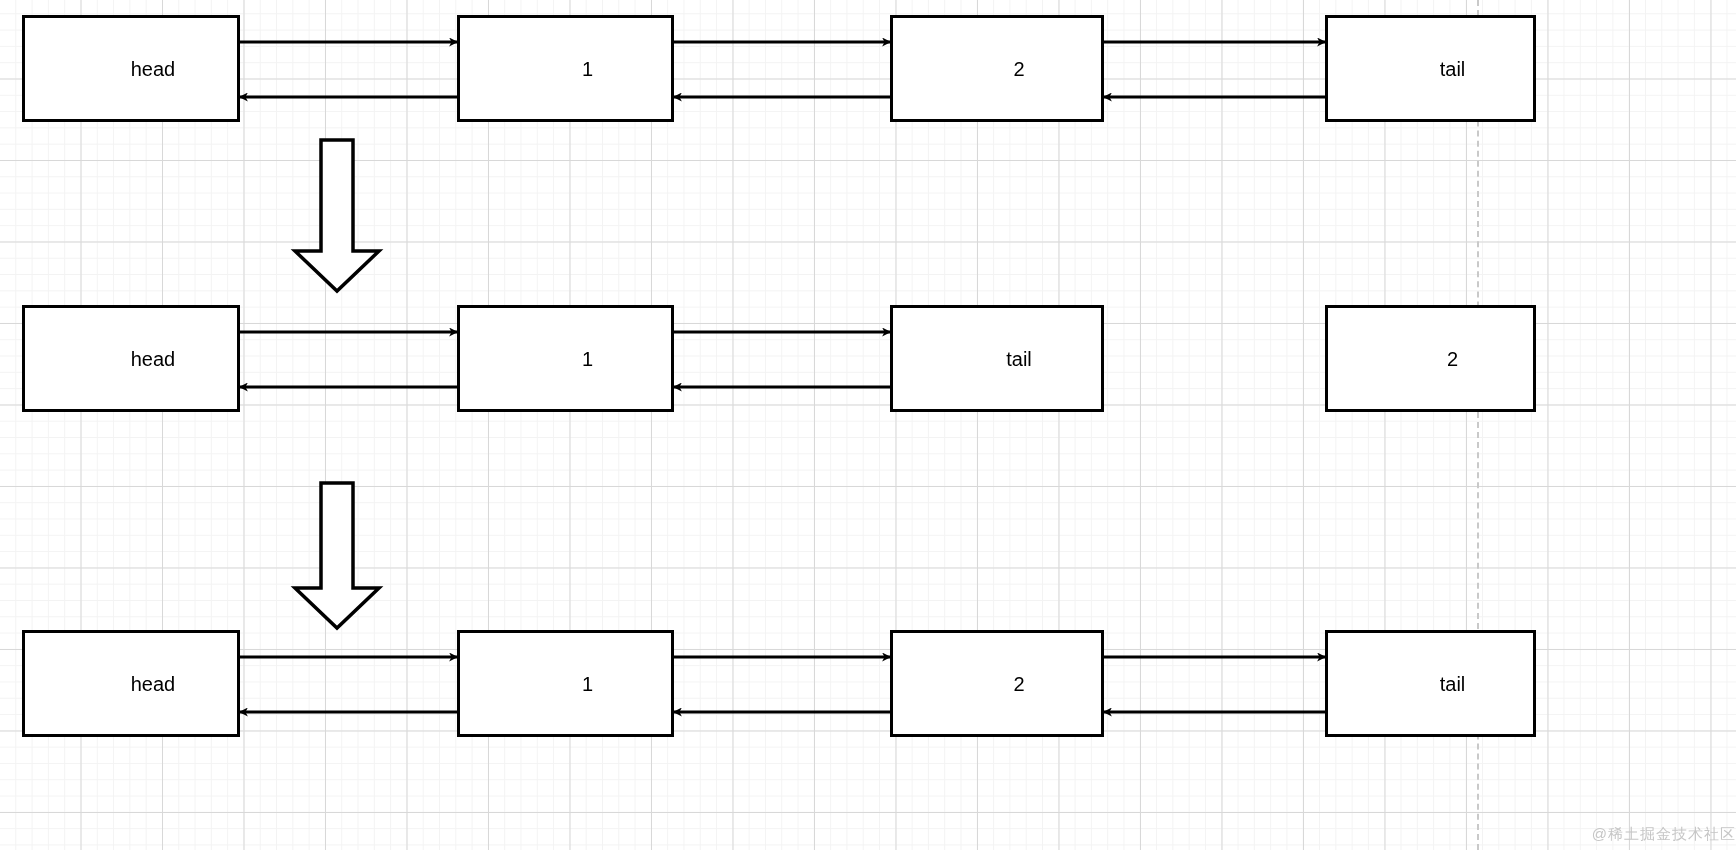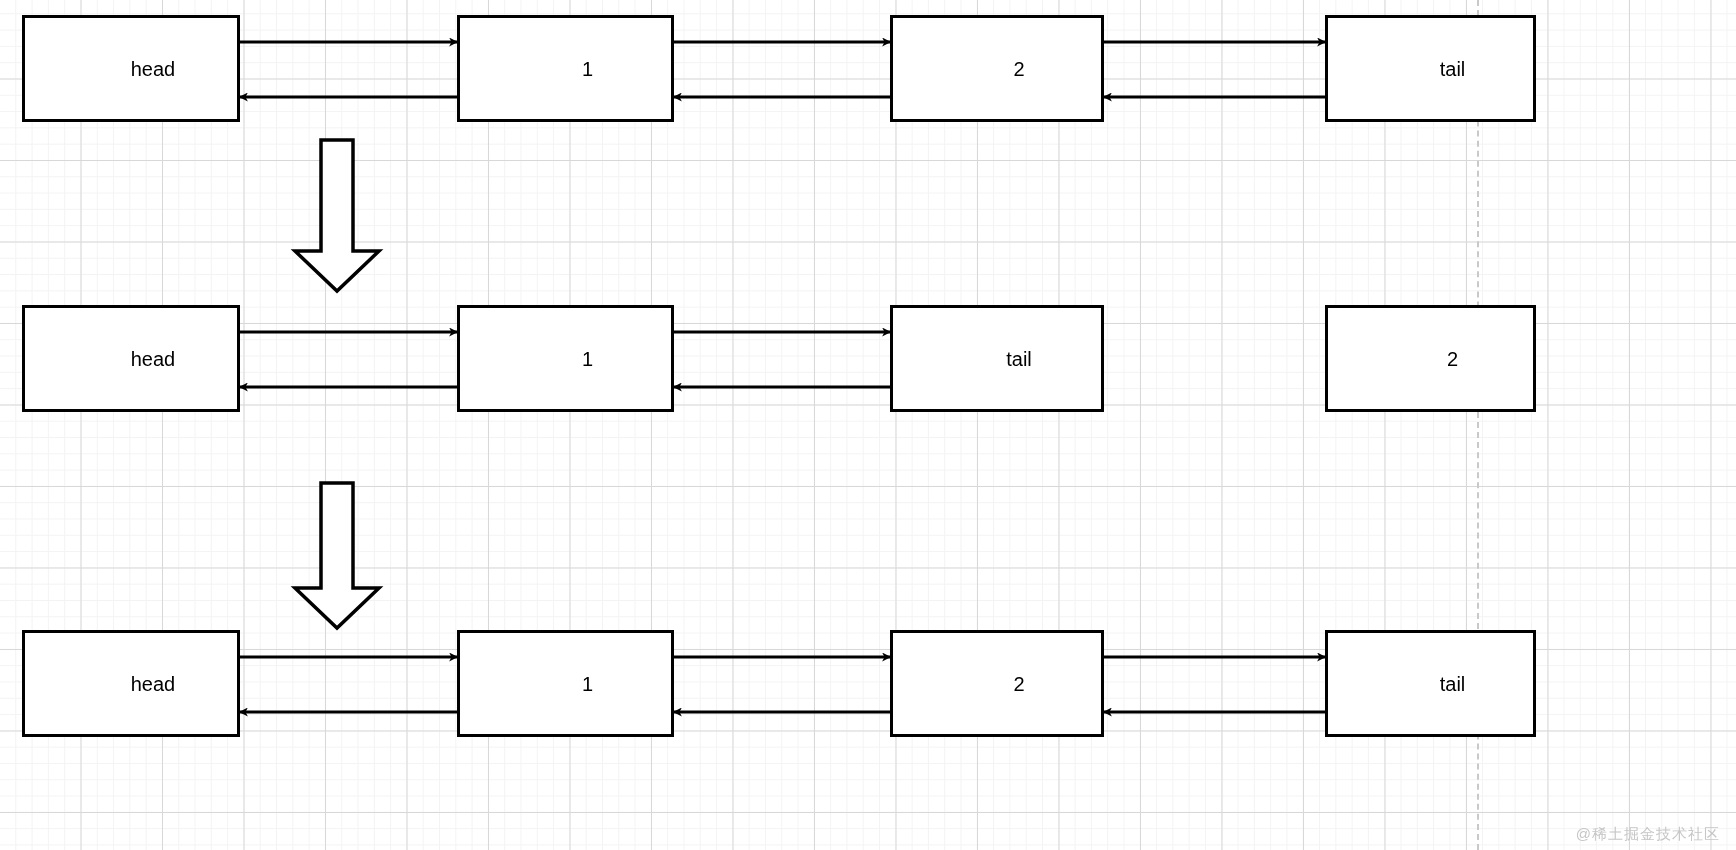--- a/index.html
+++ b/index.html
@@ -33,21 +33,21 @@
     border:3px solid #000000;
     display:flex;align-items:center;justify-content:center;
     font-size:20px;color:#000000;line-height:1;padding-left:44px;
   }
   .edge-svg{position:absolute;left:0;top:0;width:1736px;height:850px;overflow:visible;pointer-events:none;}
   .pagebreak{
     position:absolute;top:0;left:1477px;width:0;height:850px;
     border-left:2px dashed #c9c9c9;
   }
   .watermark{
-    position:absolute;right:16px;bottom:6px;
+    position:absolute;right:0;bottom:6px;
     font-size:15px;color:#c6c6c6;letter-spacing:1px;
     white-space:nowrap;
   }
 </style>
 </head>
 <body>
 
 <div id="canvas">
 
   <div class="pagebreak"></div>

